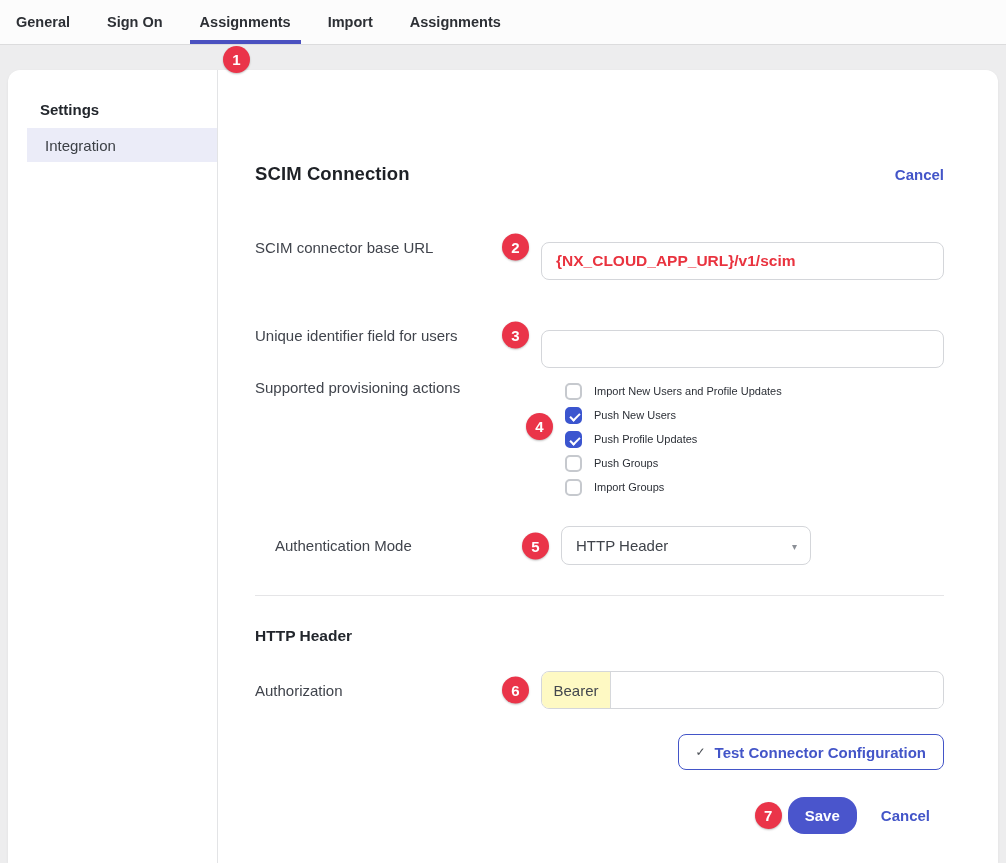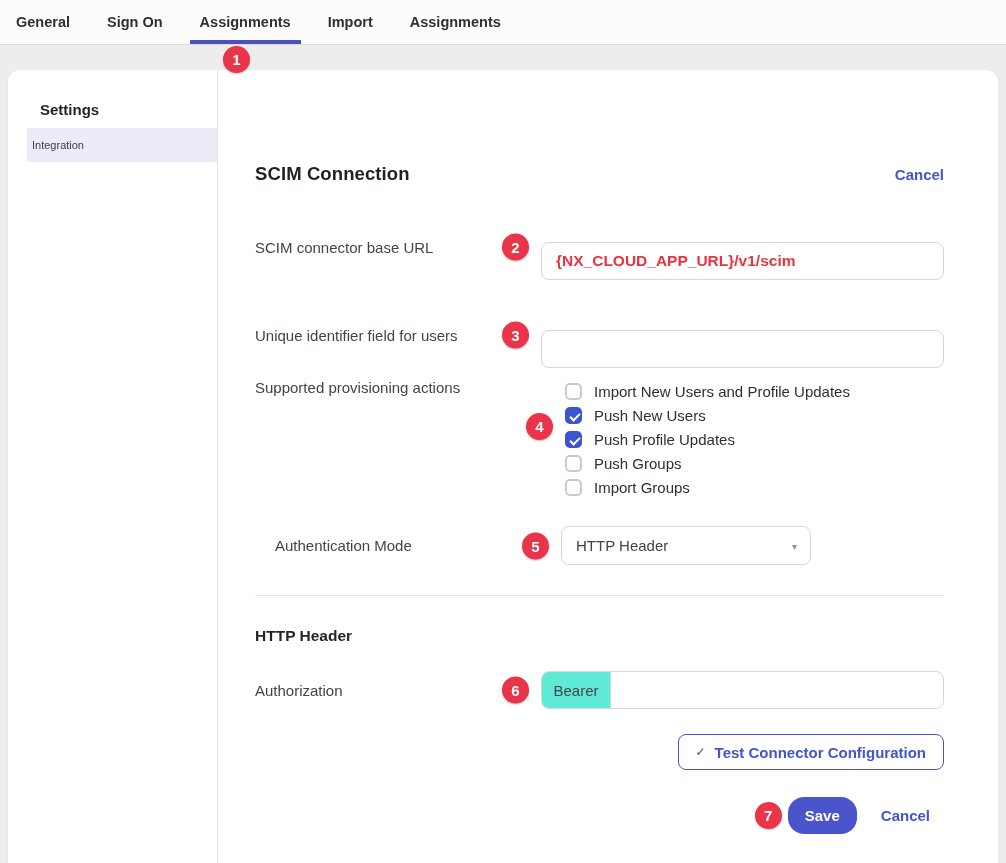--- a/index.html
+++ b/index.html
@@ -59,22 +59,22 @@
     border-right:1px solid #e3e4e6;
     padding-top:31px;
   }
   .sidebar-heading {
     padding-left:32px;
     font-size:15px; font-weight:700; color:#22262c;
   }
   .sidebar-item {
     margin-top:10px; margin-left:19px;
     height:34px; display:flex; align-items:center;
-    padding-left:5px;
-    font-size:11px; color:#3c4046;
+    padding-left:18px;
+    font-size:15px; color:#3c4046;
     cursor:pointer;
   }
   .sidebar-item.active { background:#ebecf8; }
 
   
   .main {
     flex:1;
     padding:92px 54px 0 37px;
   }
   .panel-head {
@@ -119,21 +119,21 @@
     border:2px solid #c6c9ce; border-radius:5px;
     background:#fff; cursor:pointer; position:relative;
   }
   .cb.checked { background:#3b55cf; border-color:#3b55cf; }
   .cb.checked::after {
     content:""; position:absolute; left:3px; top:4px;
     width:8px; height:4px;
     border-left:2px solid #fff; border-bottom:2px solid #fff;
     transform:rotate(-45deg);
   }
-  .cb-label { margin-left:12px; font-size:15px; color:#2b2f36; }
+  .cb-label { margin-left:12px; font-size:11px; color:#2b2f36; }
 
   
   .select-box {
     width:250px; height:39px;
     border:1px solid #d4d6da; border-radius:8px;
     display:flex; align-items:center;
     padding:0 14px;
     font-size:15px; color:#3f434a;
     cursor:pointer; position:relative; background:#fff;
   }
@@ -147,21 +147,21 @@
   .section-heading { margin-top:31px; font-size:15.5px; font-weight:700; color:#22262c; }
 
   
   .input-group {
     display:flex; width:100%; height:38px;
     border:1px solid #d4d6da; border-radius:8px;
     overflow:hidden; background:#fff;
   }
   .input-addon {
     flex:none; width:69px;
-    background:#5eead4; border-right:1px solid #d6d8db;
+    background:#fef9c3; border-right:1px solid #d6d8db;
     display:flex; align-items:center; justify-content:center;
     font-size:15px; color:#43474e;
   }
   .input-group .text-input { border:none; border-radius:0; height:100%; }
 
   
   .row-test { margin-top:25px; display:flex; justify-content:flex-end; }
   .test-btn {
     height:36px; padding:0 17px;
     border:1px solid #4355c8; border-radius:8px;

